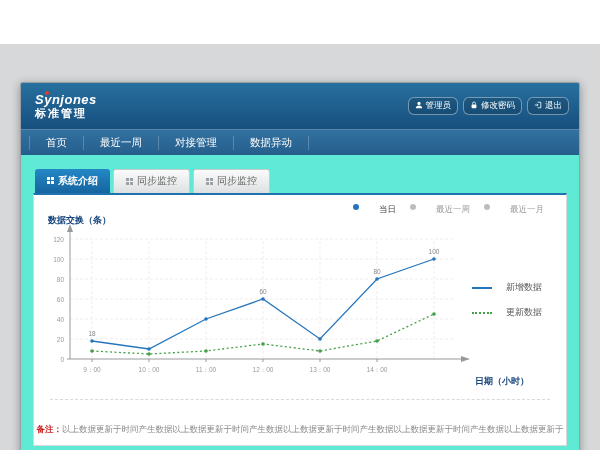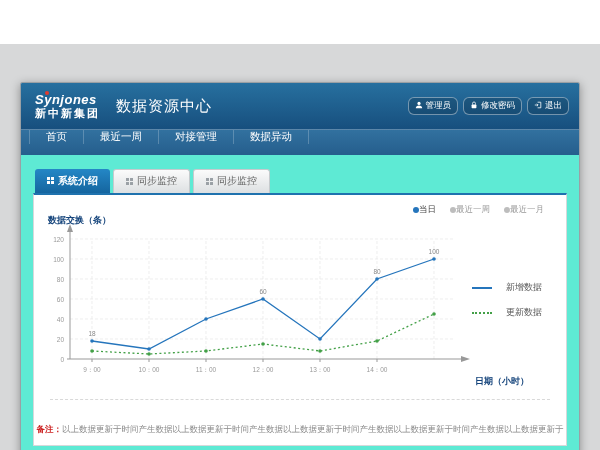--- a/index.html
+++ b/index.html
@@ -15,38 +15,38 @@
   .logo-dot { position:absolute; left:10px; top:-2px; width:4px; height:4px; background:#e23b2e; border-radius:50%; }
   .logo-sub { color:#fff; font-weight:bold; font-size:11px; letter-spacing:2px; }
   .app-title { color:#fff; font-size:15px; margin-left:16px; letter-spacing:1px; }
   .hdr-actions { margin-left:auto; display:flex; gap:5px; }
   .chip { display:flex; align-items:center; gap:3px; background:rgba(0,0,0,.14); border:1px solid rgba(255,255,255,.4);
           color:#fff; font-size:8.5px; padding:2px 6px; border-radius:6px; cursor:pointer; }
   .chip svg { width:8px; height:8px; }
 
   
   .nav { height:26px; background:linear-gradient(#32719f,#255e8d); border-top:1px solid rgba(255,255,255,.25);
-         display:flex; align-items:flex-start; padding-left:8px; }
+         display:flex; align-items:center; padding-left:8px; }
   .nav-item { display:flex; align-items:center; padding:0 16px; color:#fff; font-size:10.5px;
               border-right:1px solid rgba(255,255,255,.22); cursor:pointer; }
   .nav-item:first-child { border-left:1px solid rgba(255,255,255,.22); }
 
   
   .content { position:relative; height:304px; background:#5eead4; padding:14px 12px 0 12px; }
   .tabs { display:flex; gap:3px; padding-left:2px; }
   .tab { display:flex; align-items:center; gap:4px; font-size:10px; padding:4px 12px 5px 12px;
          border-radius:3px 3px 0 0; cursor:pointer; }
   .tab svg { width:7px; height:7px; }
   .tab.active { background:linear-gradient(#2487c6,#15659f); color:#fff; font-weight:bold; }
   .tab.inactive { background:linear-gradient(#fbfbfb,#dde0e2); color:#666; border:1px solid #c6cacd; border-bottom:none; }
 
   .panel { position:relative; background:#fff; border:1px solid #d6d9db; border-top:2px solid #1f72ae; height:253px; }
 
   .filters { position:absolute; top:9px; right:22px; display:flex; gap:14px; }
-  .filter { display:flex; align-items:center; gap:0; font-size:8.5px; color:#999; cursor:pointer; }
+  .filter { display:flex; gap:20px; font-size:8.5px; color:#999; cursor:pointer; }
   .filter .dot { width:6px; height:6px; border-radius:50%; background:#bdbdbd; }
   .filter.active { color:#444; }
   .filter.active .dot { background:#2575bc; }
 
   #chart-svg { position:absolute; left:0; top:14px; font-family:inherit; }
 
   .chart-legend { position:absolute; right:24px; top:86px; display:flex; flex-direction:column; gap:12px; }
   .legend-row { display:flex; align-items:center; gap:14px; font-size:9px; color:#555; }
   .sample { width:20px; height:0; }
   .sample.solid { border-top:2px solid #2575bc; }
@@ -59,23 +59,22 @@
 </head>
 <body>
 
 <div class="stage">
   <div class="window">
 
     <header class="hdr">
       <div class="logo">
         <div class="logo-main">Synjones</div>
         <span class="logo-dot"></span>
-        <div class="logo-sub">新中新集团</div>
-      </div>
-      <div class="app-title">数据资源中心</div>
+        <div class="logo-sub">标准管理</div>
+      </div>
       <div class="hdr-actions">
         <div class="chip">
           <span>
             <svg viewBox="0 0 10 10" width="8" height="8" fill="#fff">
                 <circle cx="5" cy="3" r="2"></circle>
                 <path d="M1 9c0-2.2 1.8-3.5 4-3.5S9 6.8 9 9z"></path>
               </svg>
           </span>
           <span>管理员</span>
         </div>

